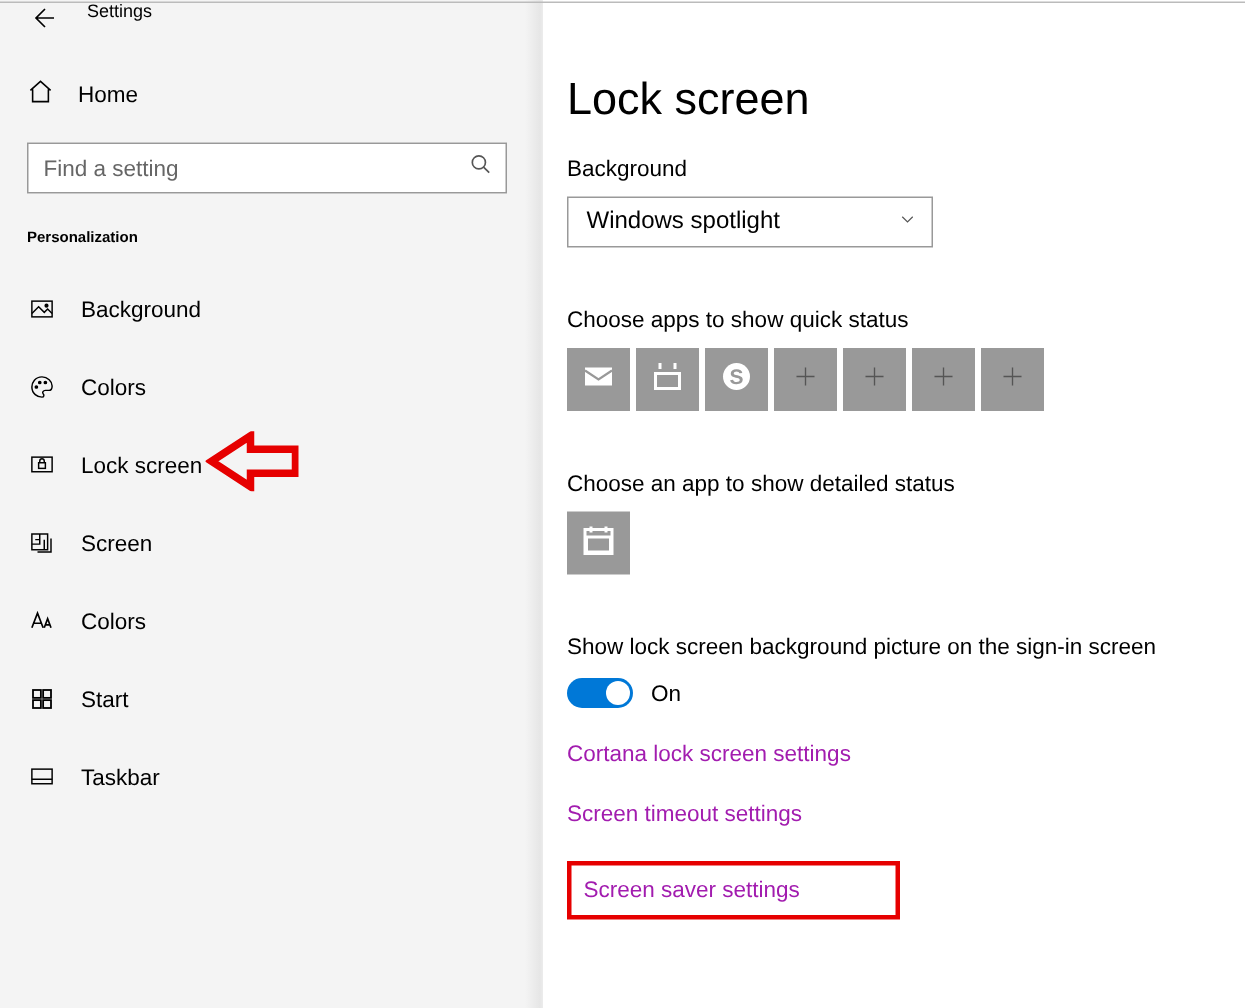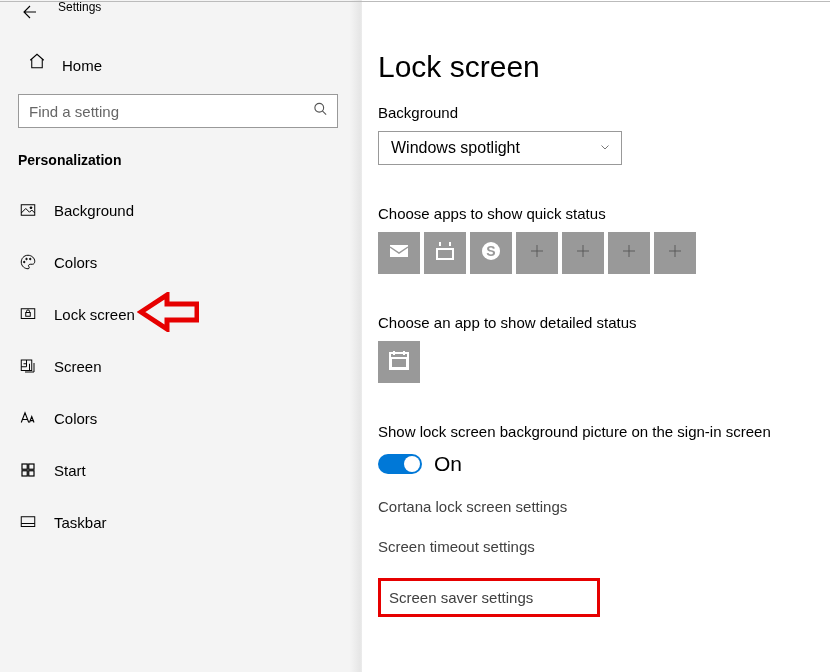--- a/index.html
+++ b/index.html
@@ -7,30 +7,30 @@
   .app { display: flex; height: 100%; }
   .sidebar {
     width: 362px;
     background: linear-gradient(to right, #f4f4f4 0%, #f4f4f4 350px, #e6e6e6 360px, #ececec 362px);
     display: flex; flex-direction: column;
     padding-right: 6px;
   }
   .titlebar { display:flex; align-items:flex-start; height:38px; padding-left:18px; }
   .back-btn { width:24px; height:24px; display:flex; align-items:center; justify-content:center; cursor:pointer;}
   .titlebar .title { margin-left:16px; font-size:12px; }
-  .home-row { display:flex; align-items:flex-end; padding:14px 0 10px 18px; cursor:pointer;margin-left:10px;}
+  .home-row { display:flex; align-items:center; padding:14px 0 10px 18px; cursor:pointer;}
   .home-row .label { margin-left:16px; font-size:15px; }
   .search-wrap { margin:10px 18px 0 18px; position:relative; }
   .search-box {
     width: 100%; height: 34px; border:1px solid #999; background:#fff;
     padding:0 34px 0 10px; font-size:15px; color:#737373;
   }
   .search-box::placeholder { color:#666; }
   .search-icon { position:absolute; right:10px; top:50%; transform:translateY(-50%); color:#555; }
-  .section-title { font-weight:600; font-size:14px; padding:24px 0 16px 18px; }
+  .section-title { font-weight:600; font-size:10px; padding:24px 0 16px 18px; }
   .nav-list { list-style:none; }
   .nav-item { display:flex; align-items:center; height:52px; padding-left:18px; cursor:pointer; position:relative;}
   .nav-item .icon { width:20px; height:20px; display:flex; align-items:center; justify-content:center; }
   .nav-item .label { margin-left:16px; font-size:15px; }
   .arrow-annot { position:absolute; left:137px; top:50%; transform:translateY(-50%); pointer-events:none;}
   .main { flex:1; padding:50px 16px 0 16px; overflow:hidden;}
   .page-title { font-size:30px; font-weight:400; margin-bottom:20px; }
   .section-head { font-size:15px; margin-bottom:10px; }
   .dropdown {
     width:244px; height:34px; border:1px solid #999; background:#fff;
@@ -38,22 +38,22 @@
     cursor:pointer;
   }
   .dropdown .chev { color:#555; }
   .block { margin-top:40px; }
   .status-tiles { display:flex; gap:4px; margin-top:10px;}
   .tile { width:42px; height:42px; background:#999; display:flex; align-items:center; justify-content:center; cursor:pointer;}
   .tile svg { fill:#fff; }
   .toggle-row { display:flex; align-items:center; margin-top:12px; gap:12px;}
   .toggle { position:relative; width:44px; height:20px; background:#0078d7; border-radius:10px; cursor:pointer;}
   .toggle .knob { position:absolute; right:2px; top:2px; width:16px; height:16px; background:#fff; border-radius:50%;}
-  .toggle-label { font-size:21px; }
-  .link { color:#404040; font-size:15px; cursor:pointer; margin-top:22px; display:inline-block; }
+  .toggle-label { font-size:15px; }
+  .link { color:#a21caf; font-size:15px; cursor:pointer; margin-top:22px; display:inline-block; }
   .link.highlighted-box {
     border:3px solid #e60000; padding:8px 64px 8px 8px; display:inline-block;
   }
   .hrule { border-top:1px solid #bbb; width:100%; position:absolute; top:1px; left:0;}
 </style>
 </head>
 <body>
 <div class="hrule"></div>
 
 <div class="app">

